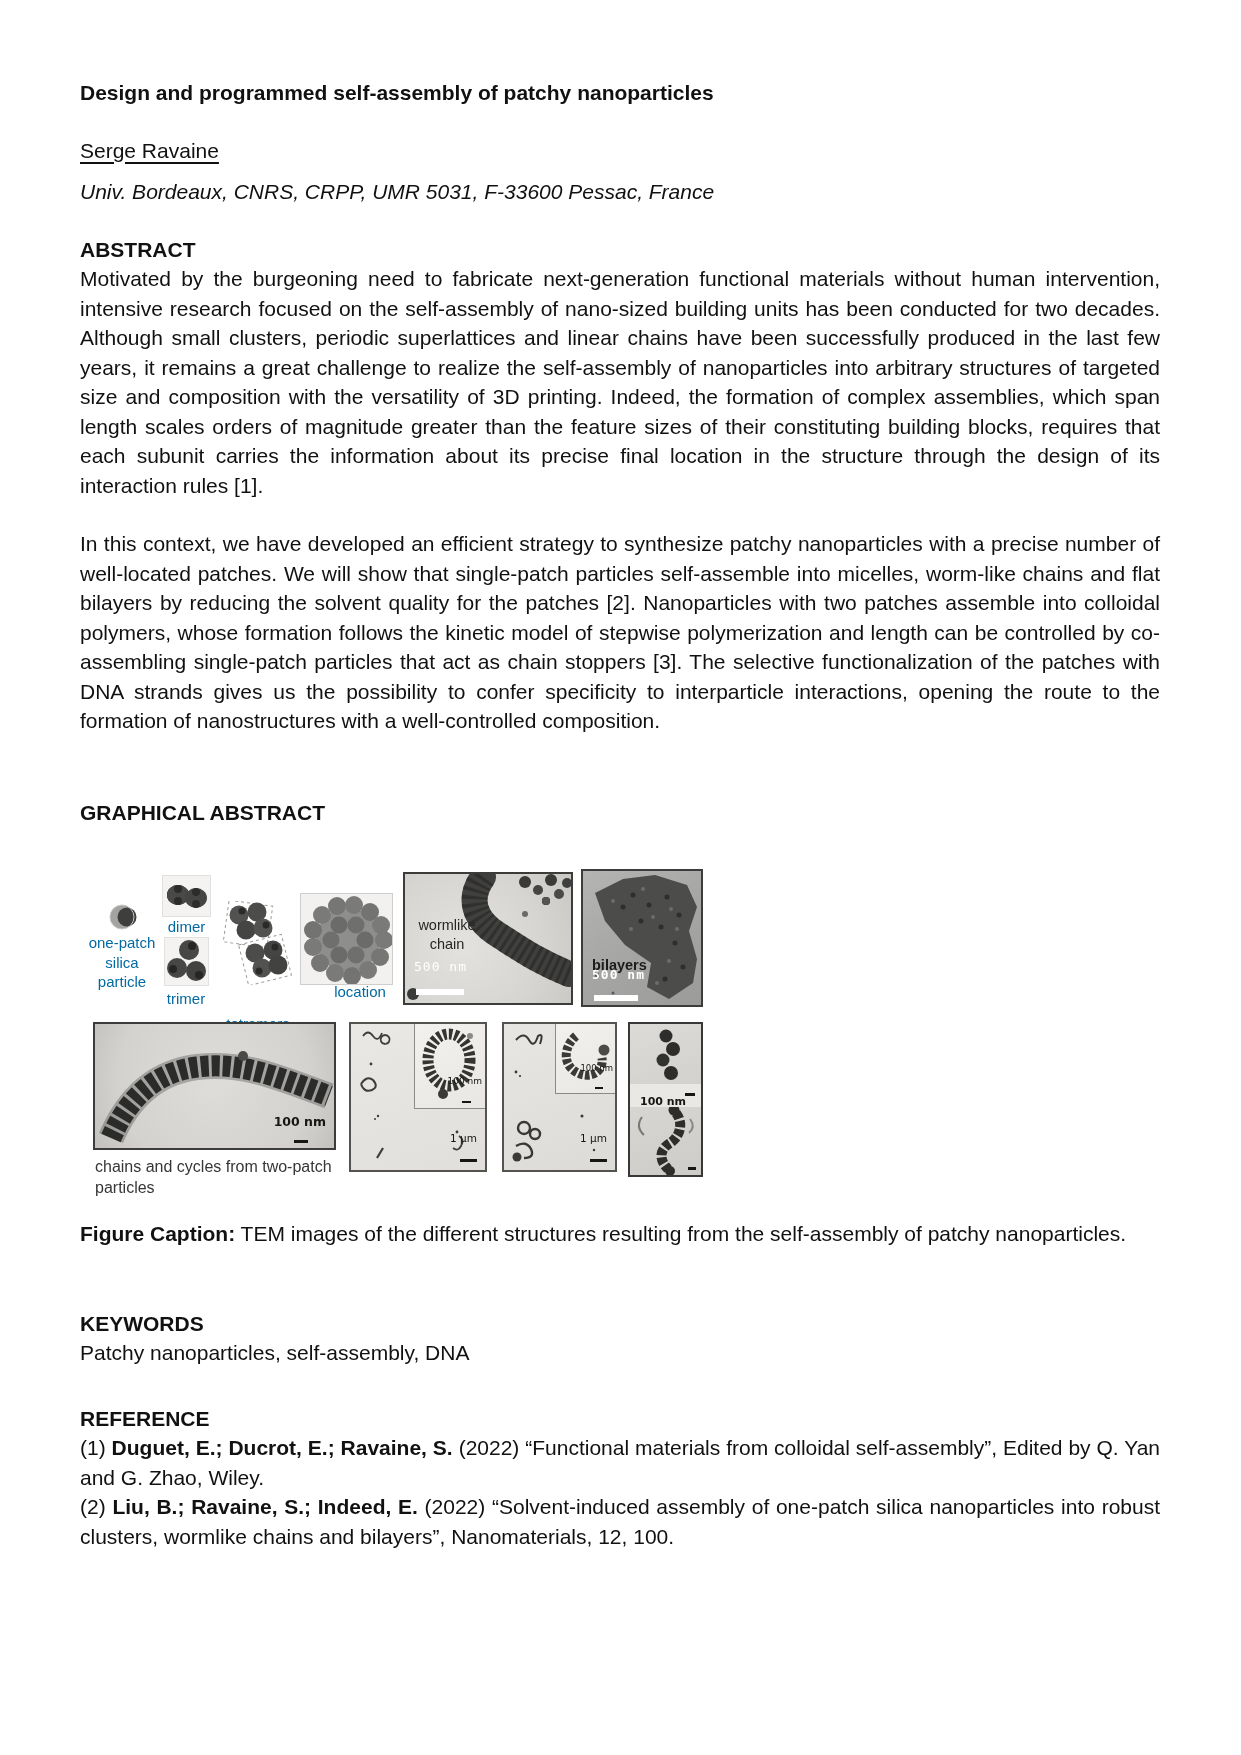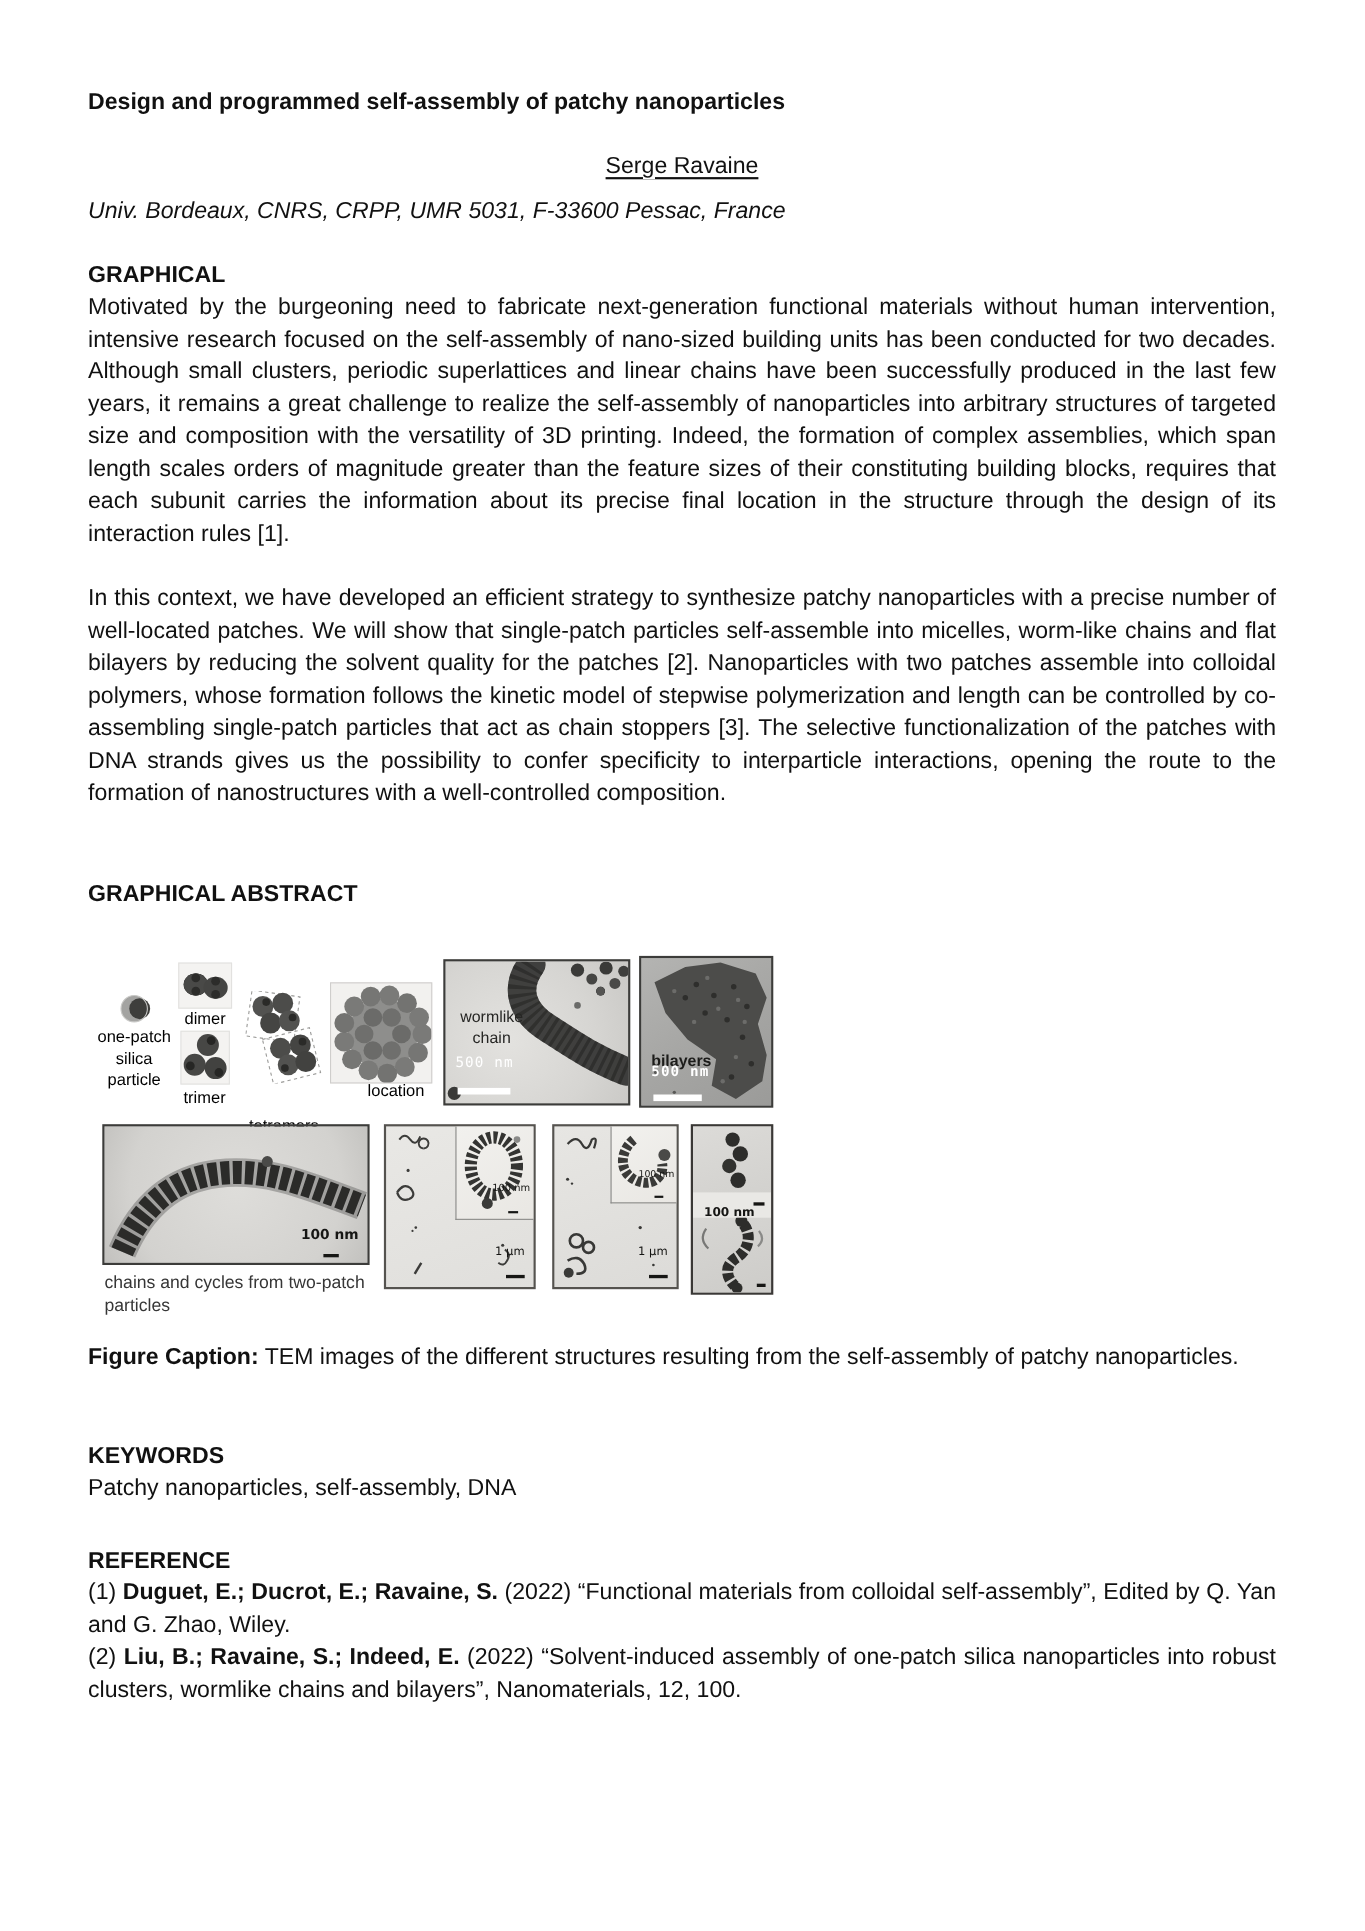--- a/index.html
+++ b/index.html
@@ -4,38 +4,38 @@
 <style>
   html,body{margin:0;padding:0;background:#fff;}
   .page{
     width:1241px;height:1678px;box-sizing:border-box;
     padding:78px 81px 0 80px;background:#fff;color:#111;
     font-family:"Liberation Sans",sans-serif;font-size:21px;line-height:29.5px;
     position:relative;overflow:hidden;
   }
   h1,h2{font-size:21px;line-height:29.5px;margin:0;font-weight:bold;color:#111;}
   p{margin:0;}
-  .author{margin-top:28px;text-align:center;}
+  .author{margin-top:28px;}
   .author span{text-decoration:underline;text-underline-offset:4px;}
   .affil{margin-top:12px;font-style:italic;}
   .h-abstract{margin-top:28px;}
   .just{text-align:justify;}
   .para2{margin-top:29px;}
   .h-graph{margin-top:62px;}
   .figcap{margin-top:22px;}
   .h-key{margin-top:60px;}
   .h-ref{margin-top:36px;}
   .pre{white-space:pre-line;}
 
   
   .figure{position:relative;height:332px;margin-top:38px;}
   .figure *{box-sizing:border-box;}
   .flabel{
     position:absolute;font-family:"Liberation Sans",sans-serif;
-    color:#000000;font-size:15px;line-height:1.3;text-align:center;
+    color:#0369a1;font-size:15px;line-height:1.3;text-align:center;
   }
   .panel{position:absolute;border:2px solid #3c3c3a;overflow:hidden;padding-left:37px;}
   .thumb{position:absolute;}
   .scale-white{
     position:absolute;color:#fff;font-family:"DejaVu Sans Mono",monospace;
     font-size:13px;letter-spacing:1px;
   }
   .bar-white{position:absolute;background:#fff;height:6px;}
   .scale-dark{
     position:absolute;color:#161614;font-family:"DejaVu Sans",sans-serif;
@@ -63,21 +63,21 @@
 <body>
 
 <div class="page">
 
   <h1>Design and programmed self-assembly of patchy nanoparticles</h1>
 
   <p class="author"><span>Serge Ravaine</span></p>
 
   <p class="affil">Univ. Bordeaux, CNRS, CRPP, UMR 5031, F-33600 Pessac, France</p>
 
-  <h2 class="h-abstract">GRAPHICAL</h2>
+  <h2 class="h-abstract">ABSTRACT</h2>
   <p class="just">Motivated by the burgeoning need to fabricate next-generation functional materials without human intervention, intensive research focused on the self-assembly of nano-sized building units has been conducted for two decades. Although small clusters, periodic superlattices and linear chains have been successfully produced in the last few years, it remains a great challenge to realize the self-assembly of nanoparticles into arbitrary structures of targeted size and composition with the versatility of 3D printing. Indeed, the formation of complex assemblies, which span length scales orders of magnitude greater than the feature sizes of their constituting building blocks, requires that each subunit carries the information about its precise final location in the structure through the design of its interaction rules [1].</p>
   <p class="just para2">In this context, we have developed an efficient strategy to synthesize patchy nanoparticles with a precise number of well-located patches. We will show that single-patch particles self-assemble into micelles, worm-like chains and flat bilayers by reducing the solvent quality for the patches [2]. Nanoparticles with two patches assemble into colloidal polymers, whose formation follows the kinetic model of stepwise polymerization and length can be controlled by co-assembling single-patch particles that act as chain stoppers [3]. The selective functionalization of the patches with DNA strands gives us the possibility to confer specificity to interparticle interactions, opening the route to the formation of nanostructures with a well-controlled composition.</p>
 
   <h2 class="h-graph">GRAPHICAL ABSTRACT</h2>
 
   <div class="figure">
 
     <div class="thumb" style="left:27px;top:37px;width:34px;height:30px;">
       <svg width="34" height="30">
         <circle cx="15" cy="15" r="12" fill="#a3a3a1"></circle>

